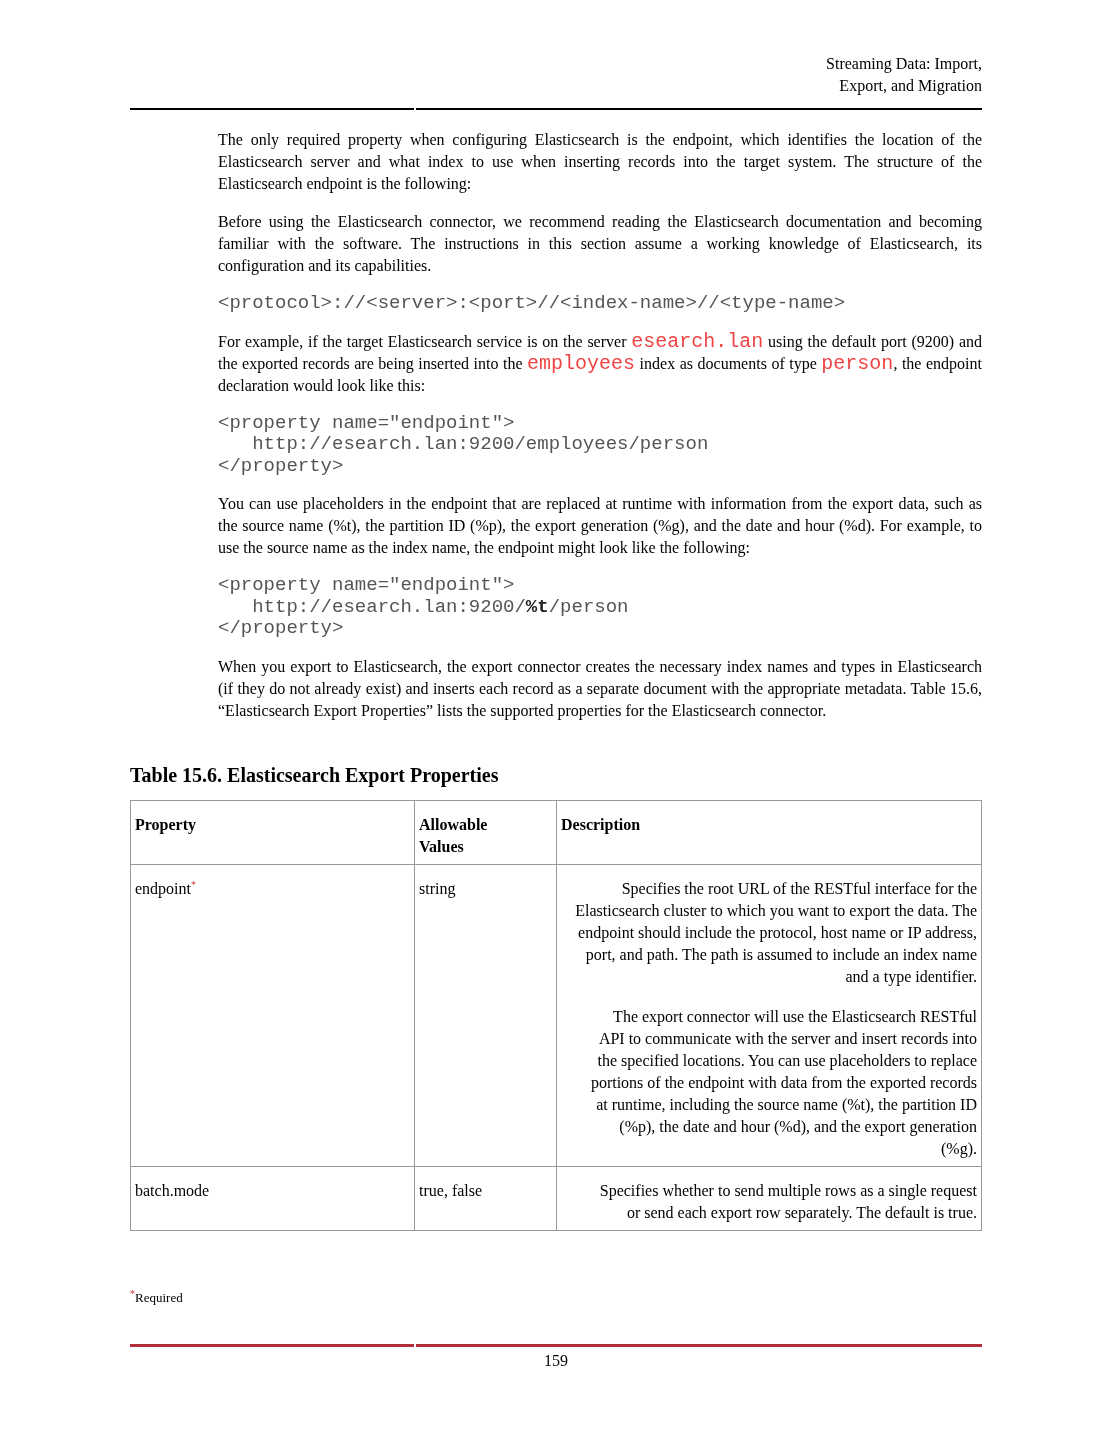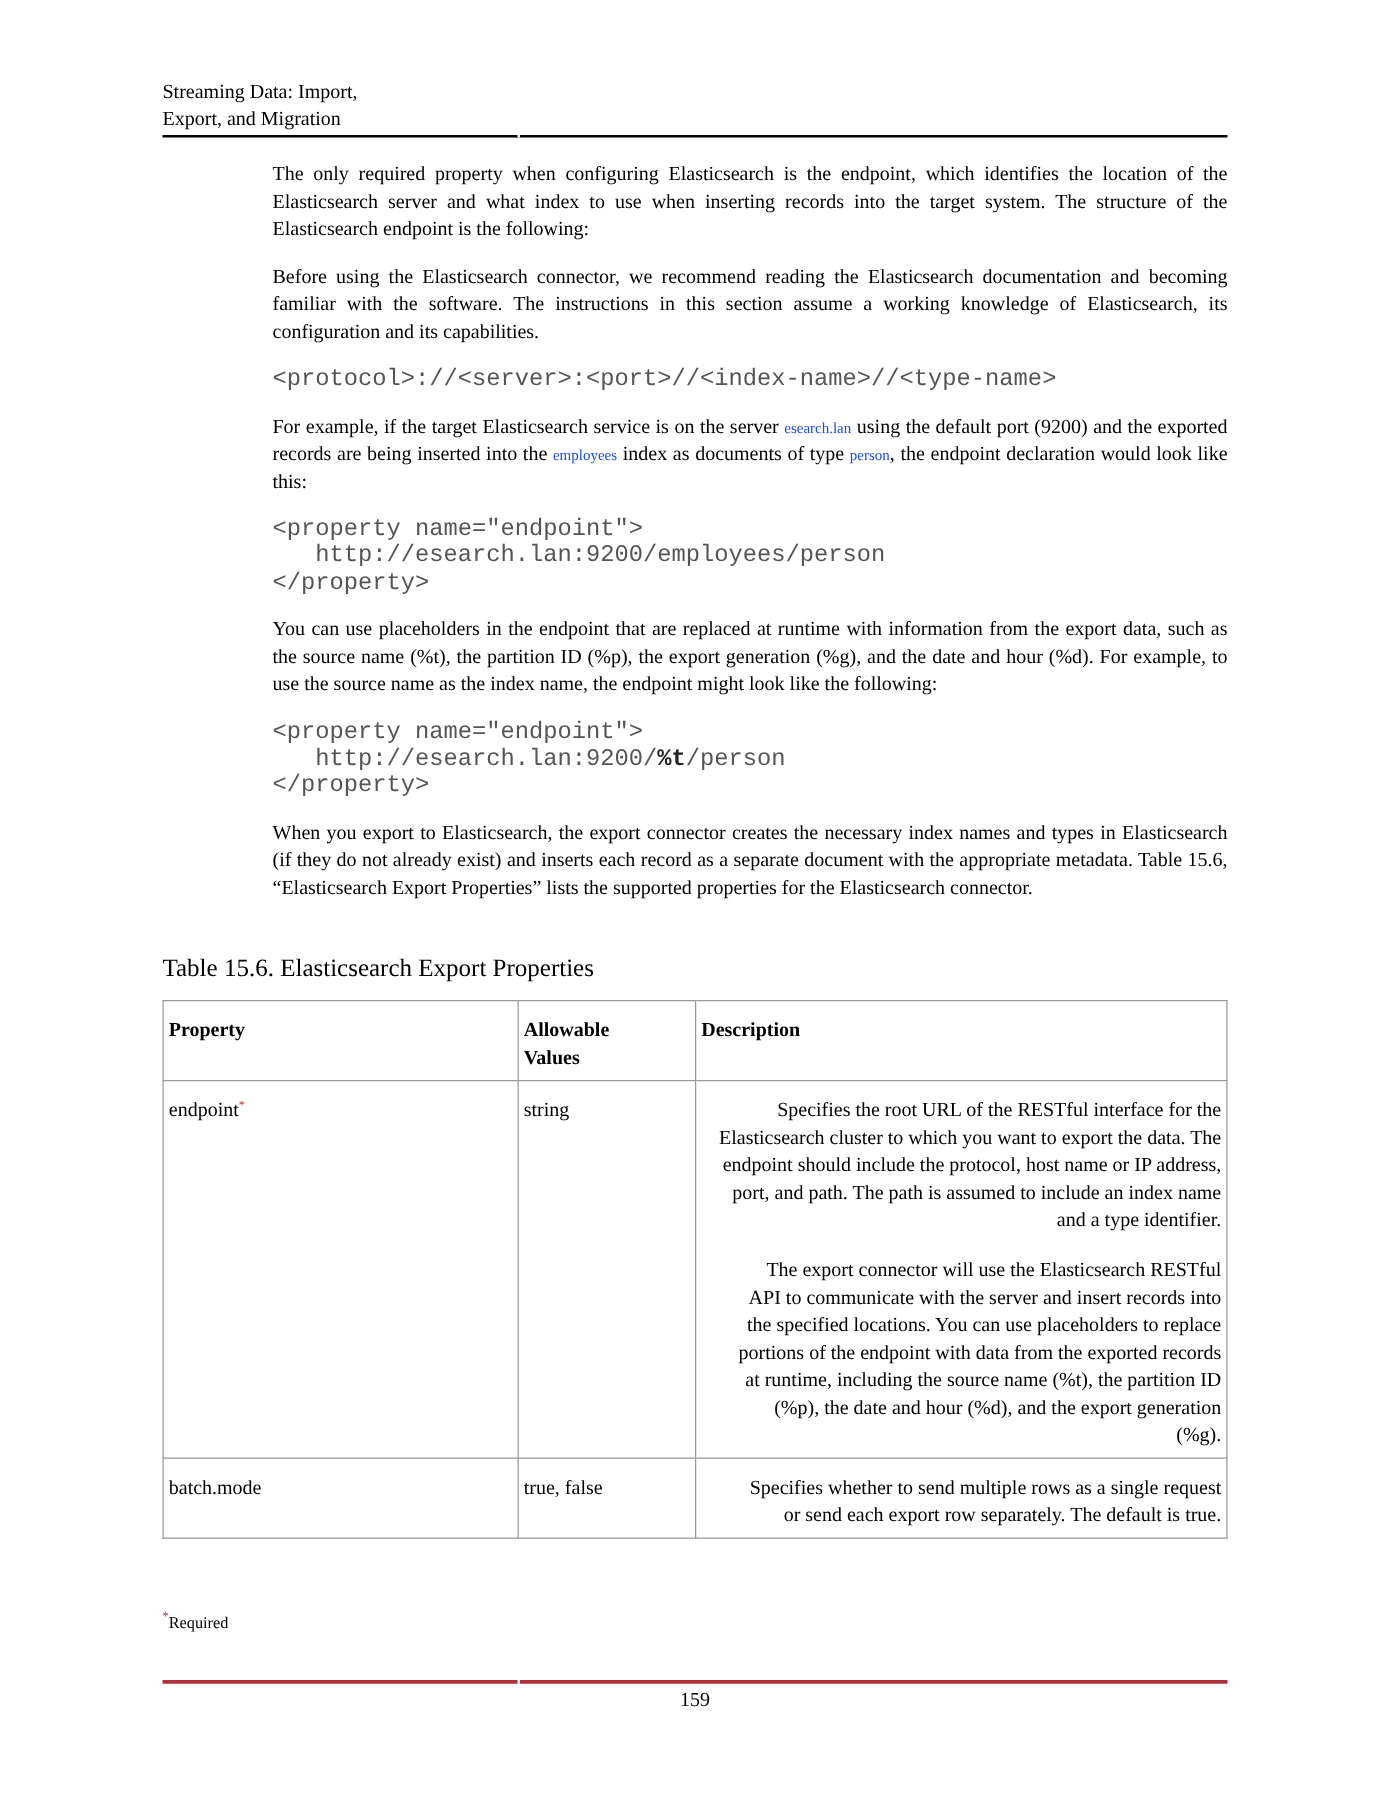--- a/index.html
+++ b/index.html
@@ -1,43 +1,43 @@
 <!DOCTYPE html>
 <html><head>
 <meta charset="utf-8">
 <style>
   html, body { margin: 0; padding: 0; background: #ffffff; }
   body {
     width: 1113px; height: 1440px; position: relative; overflow: hidden;
     font-family: "Liberation Serif", serif; color: #000;
   }
   .header {
-    position: absolute; left: 130px; top: 63px; width: 852px;
-    text-align: left; font-size: 16px; line-height: 22px;
+    position: absolute; left: 130px; top: 53px; width: 852px;
+    text-align: right; font-size: 16px; line-height: 22px;
   }
   .header-rule {
     position: absolute; left: 130px; top: 108px; width: 852px; height: 2px;
     background: #000;
   }
   .header-rule .gap { position:absolute; left: 284px; top:0; width:2px; height:2px; background:#fff; }
   .content {
     position: absolute; left: 218px; top: 129px; width: 764px;
   }
   p.para {
     margin: 0 0 16px 0; font-size: 16px; line-height: 22px; text-align: justify;
   }
-  .mono { font-family: Liberation Serif, serif; color: #1d4ed8; font-size: 12px; }
+  .mono { font-family: Liberation Mono, monospace; color: #ef4444; font-size: 20px; }
   pre.code {
     margin: 0 0 16px 0; font-family: "Liberation Mono", monospace; font-size: 19px;
     line-height: 21.5px; color: #555; white-space: pre;
   }
   pre.code b { color: #222; }
   .table-title {
     position: absolute; left: 130px; top: 762px;
-    font-size: 20px; font-weight: normal; line-height: 26px;
+    font-size: 20px; font-weight: bold; line-height: 26px;
   }
   table.props {
     position: absolute; left: 130px; top: 800px; width: 852px;
     border-collapse: collapse; font-size: 16px; line-height: 22px;
   }
   table.props th, table.props td {
     border: 1px solid #999; vertical-align: top; text-align: left;
     padding: 13px 4px 6px 4px;
   }
   table.props th { font-weight: bold; }

